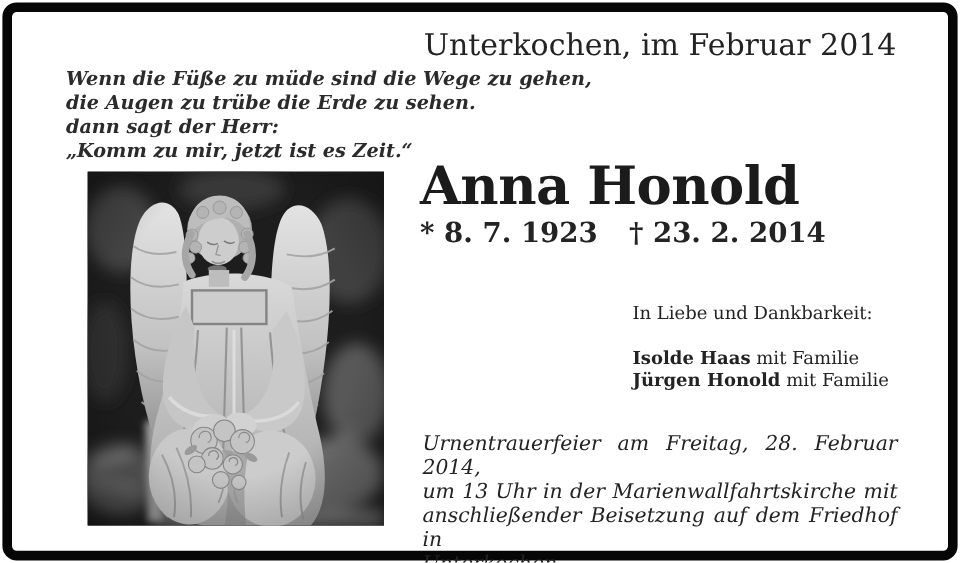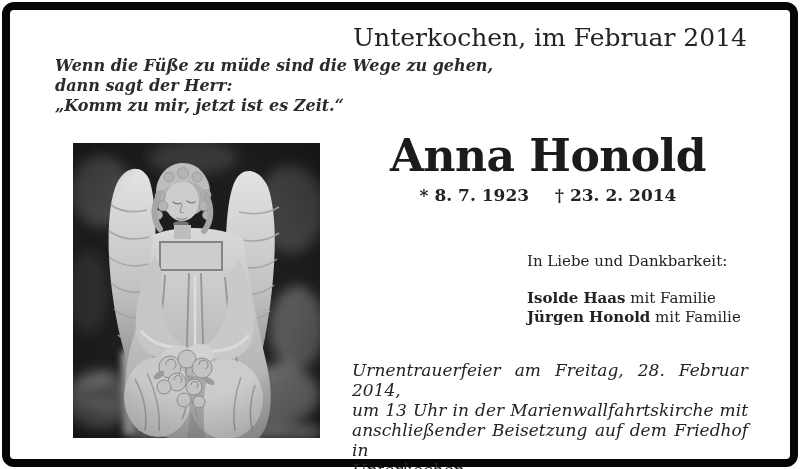--- a/index.html
+++ b/index.html
@@ -50,34 +50,34 @@
     height: 295px;
     background: #1d1d1d;
   }
   .photo svg { display: block; }
   
   .name-block {
     position: absolute;
     left: 350px;
     top: 133px;
     width: 396px;
-    text-align: center;
+    text-align: left;
   }
   .deceased-name {
     margin: 0;
     font-size: 44px;
     line-height: 46px;
     font-weight: bold;
     letter-spacing: -0.5px;
     color: #1b1b1b;
     white-space: nowrap;
   }
   .life-dates {
     margin-top: 5px;
-    font-size: 17px;
+    font-size: 23px;
     line-height: 22px;
     font-weight: bold;
     white-space: nowrap;
   }
   .life-dates .death { margin-left: 26px; }
   
   .mourners {
     position: absolute;
     left: 527px;
     top: 250px;
@@ -108,20 +108,21 @@
 </style>
 </head>
 <body>
 
 <div class="stage">
 
   <div class="frame"></div>
 
   <div class="poem">
     <div>Wenn die Füße zu müde sind die Wege zu gehen,</div>
+    <div>die Augen zu trübe die Erde zu sehen.</div>
     <div>dann sagt der Herr:</div>
     <div>„Komm zu mir, jetzt ist es Zeit.“</div>
   </div>
 
   <div class="dateline">Unterkochen, im Februar 2014</div>
 
   <div class="photo">
     <svg width="247" height="295" viewBox="0 0 247 295" xmlns="http://www.w3.org/2000/svg">
       <defs>
         <linearGradient id="wg" x1="0" y1="0" x2="0" y2="1">

